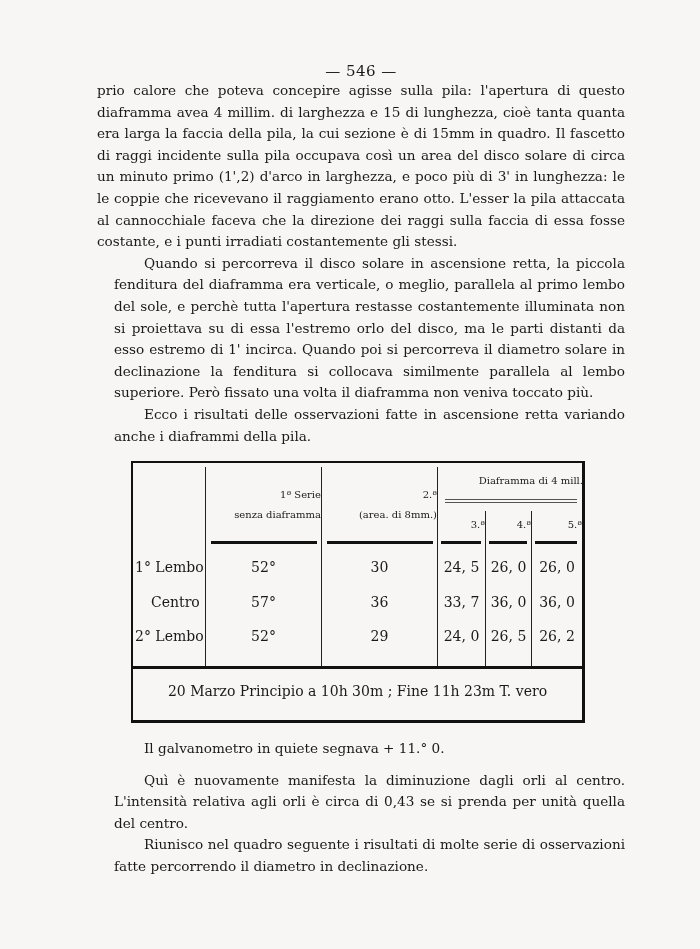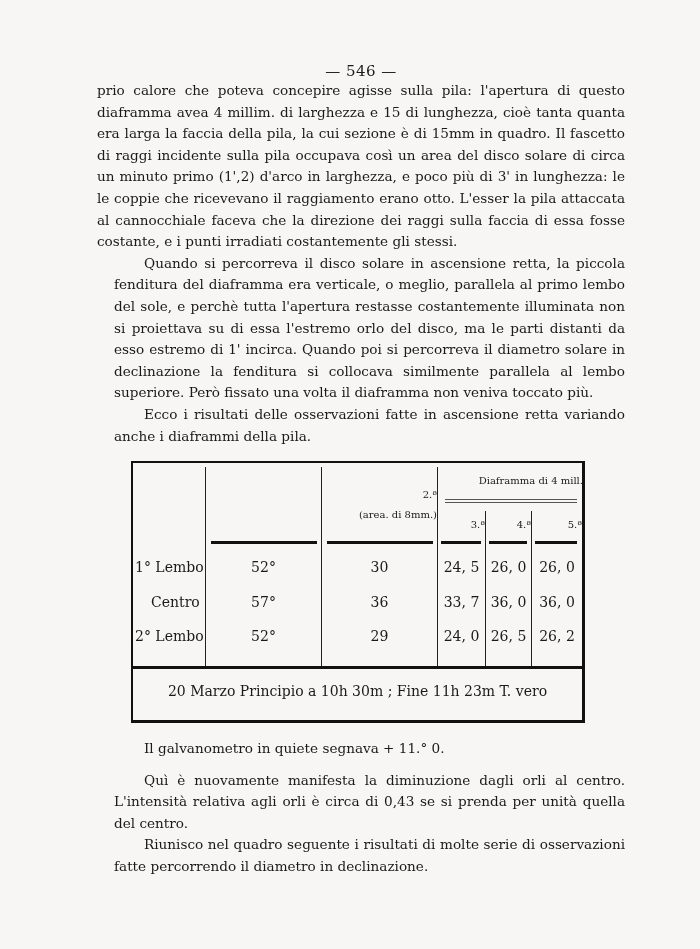--- a/index.html
+++ b/index.html
@@ -46,20 +46,24 @@
 </div>
 
 <div class="table-wrap">
   <div class="data-table">
     <div class="vline" style="left:72px;"></div>
     <div class="vline" style="left:188px;"></div>
     <div class="vline" style="left:304px;"></div>
     <div class="vline" style="left:352px; top:48px;"></div>
     <div class="vline" style="left:398px; top:48px;"></div>
 
+    <div class="hdr" style="left:73px; width:115px; top:22px;">
+      <div>1ª Serie</div>
+      <div>senza diaframma</div>
+    </div>
     <div class="hdr" style="left:189px; width:115px; top:22px;">
       <div>2.ª</div>
       <div>(area. di 8mm.)</div>
     </div>
     <div class="hdr" style="left:305px; width:145px; top:8px;">Diaframma di 4 mill.</div>
     <div class="dbl" style="left:312px; width:132px; top:36px;"></div>
     <div class="dbl" style="left:312px; width:132px; top:39px;"></div>
     <div class="hdr" style="left:305px; width:47px; top:52px;">3.ª</div>
     <div class="hdr" style="left:353px; width:45px; top:52px;">4.ª</div>
     <div class="hdr" style="left:399px; width:50px; top:52px;">5.ª</div>

